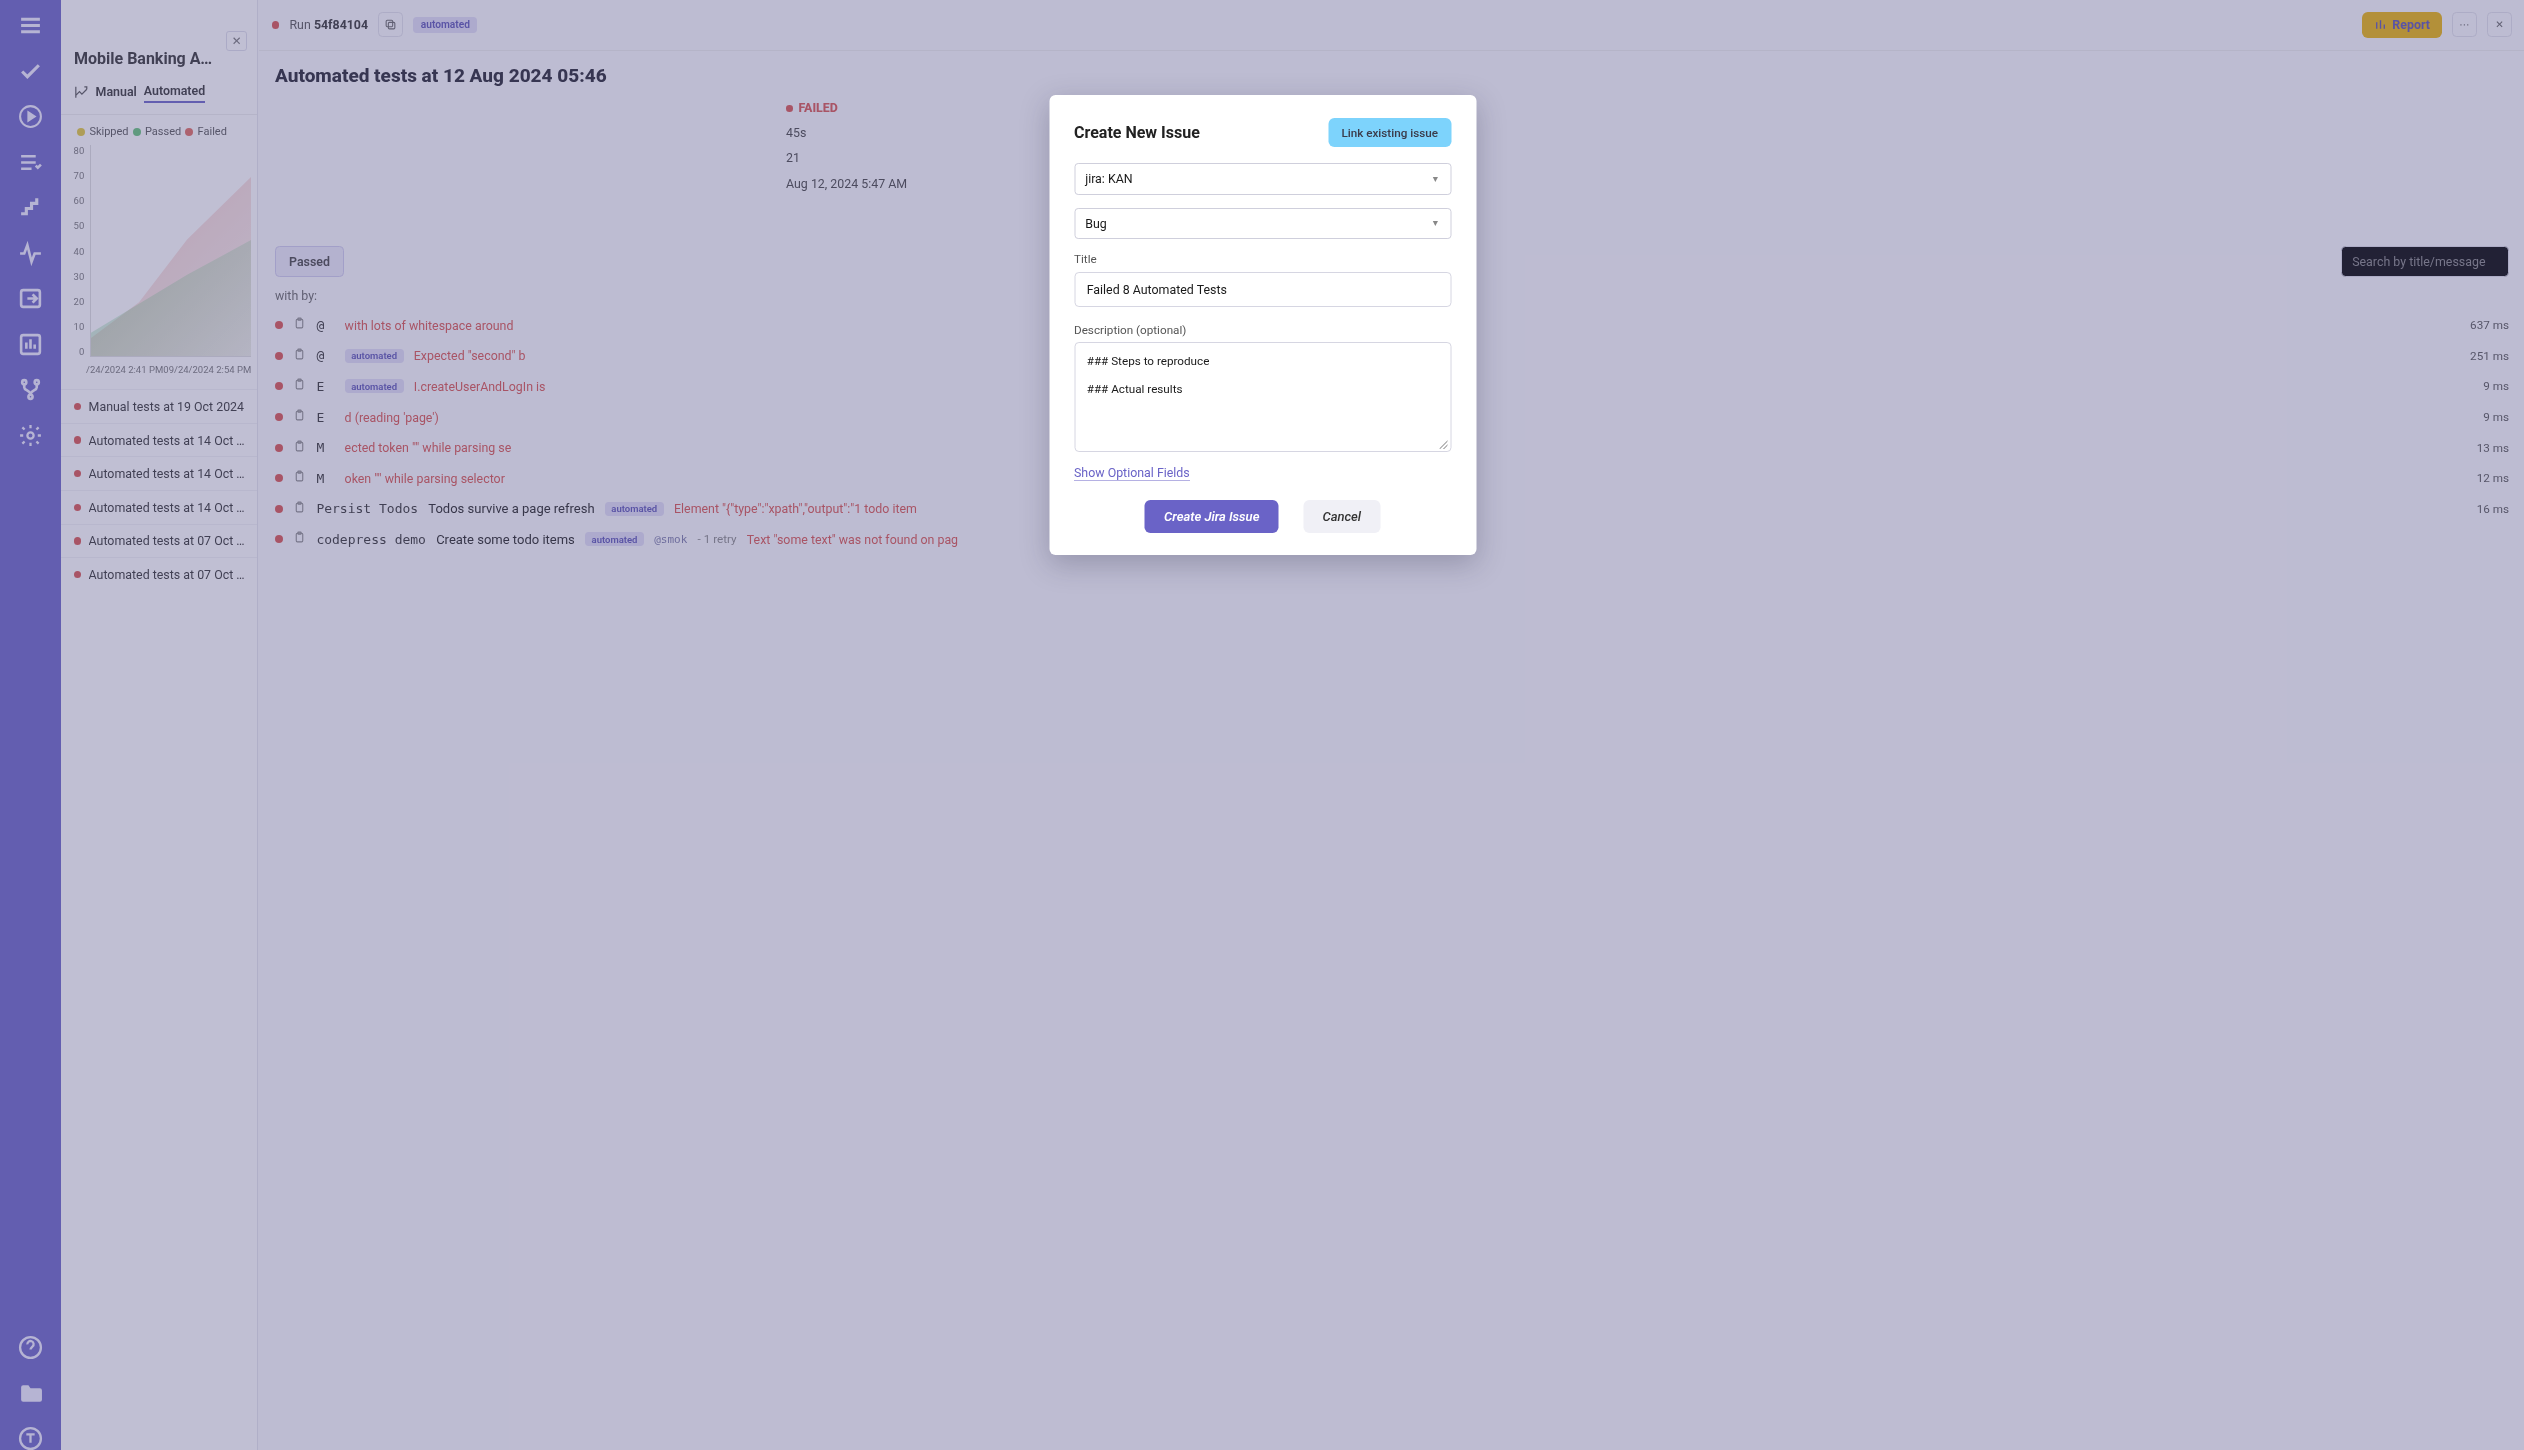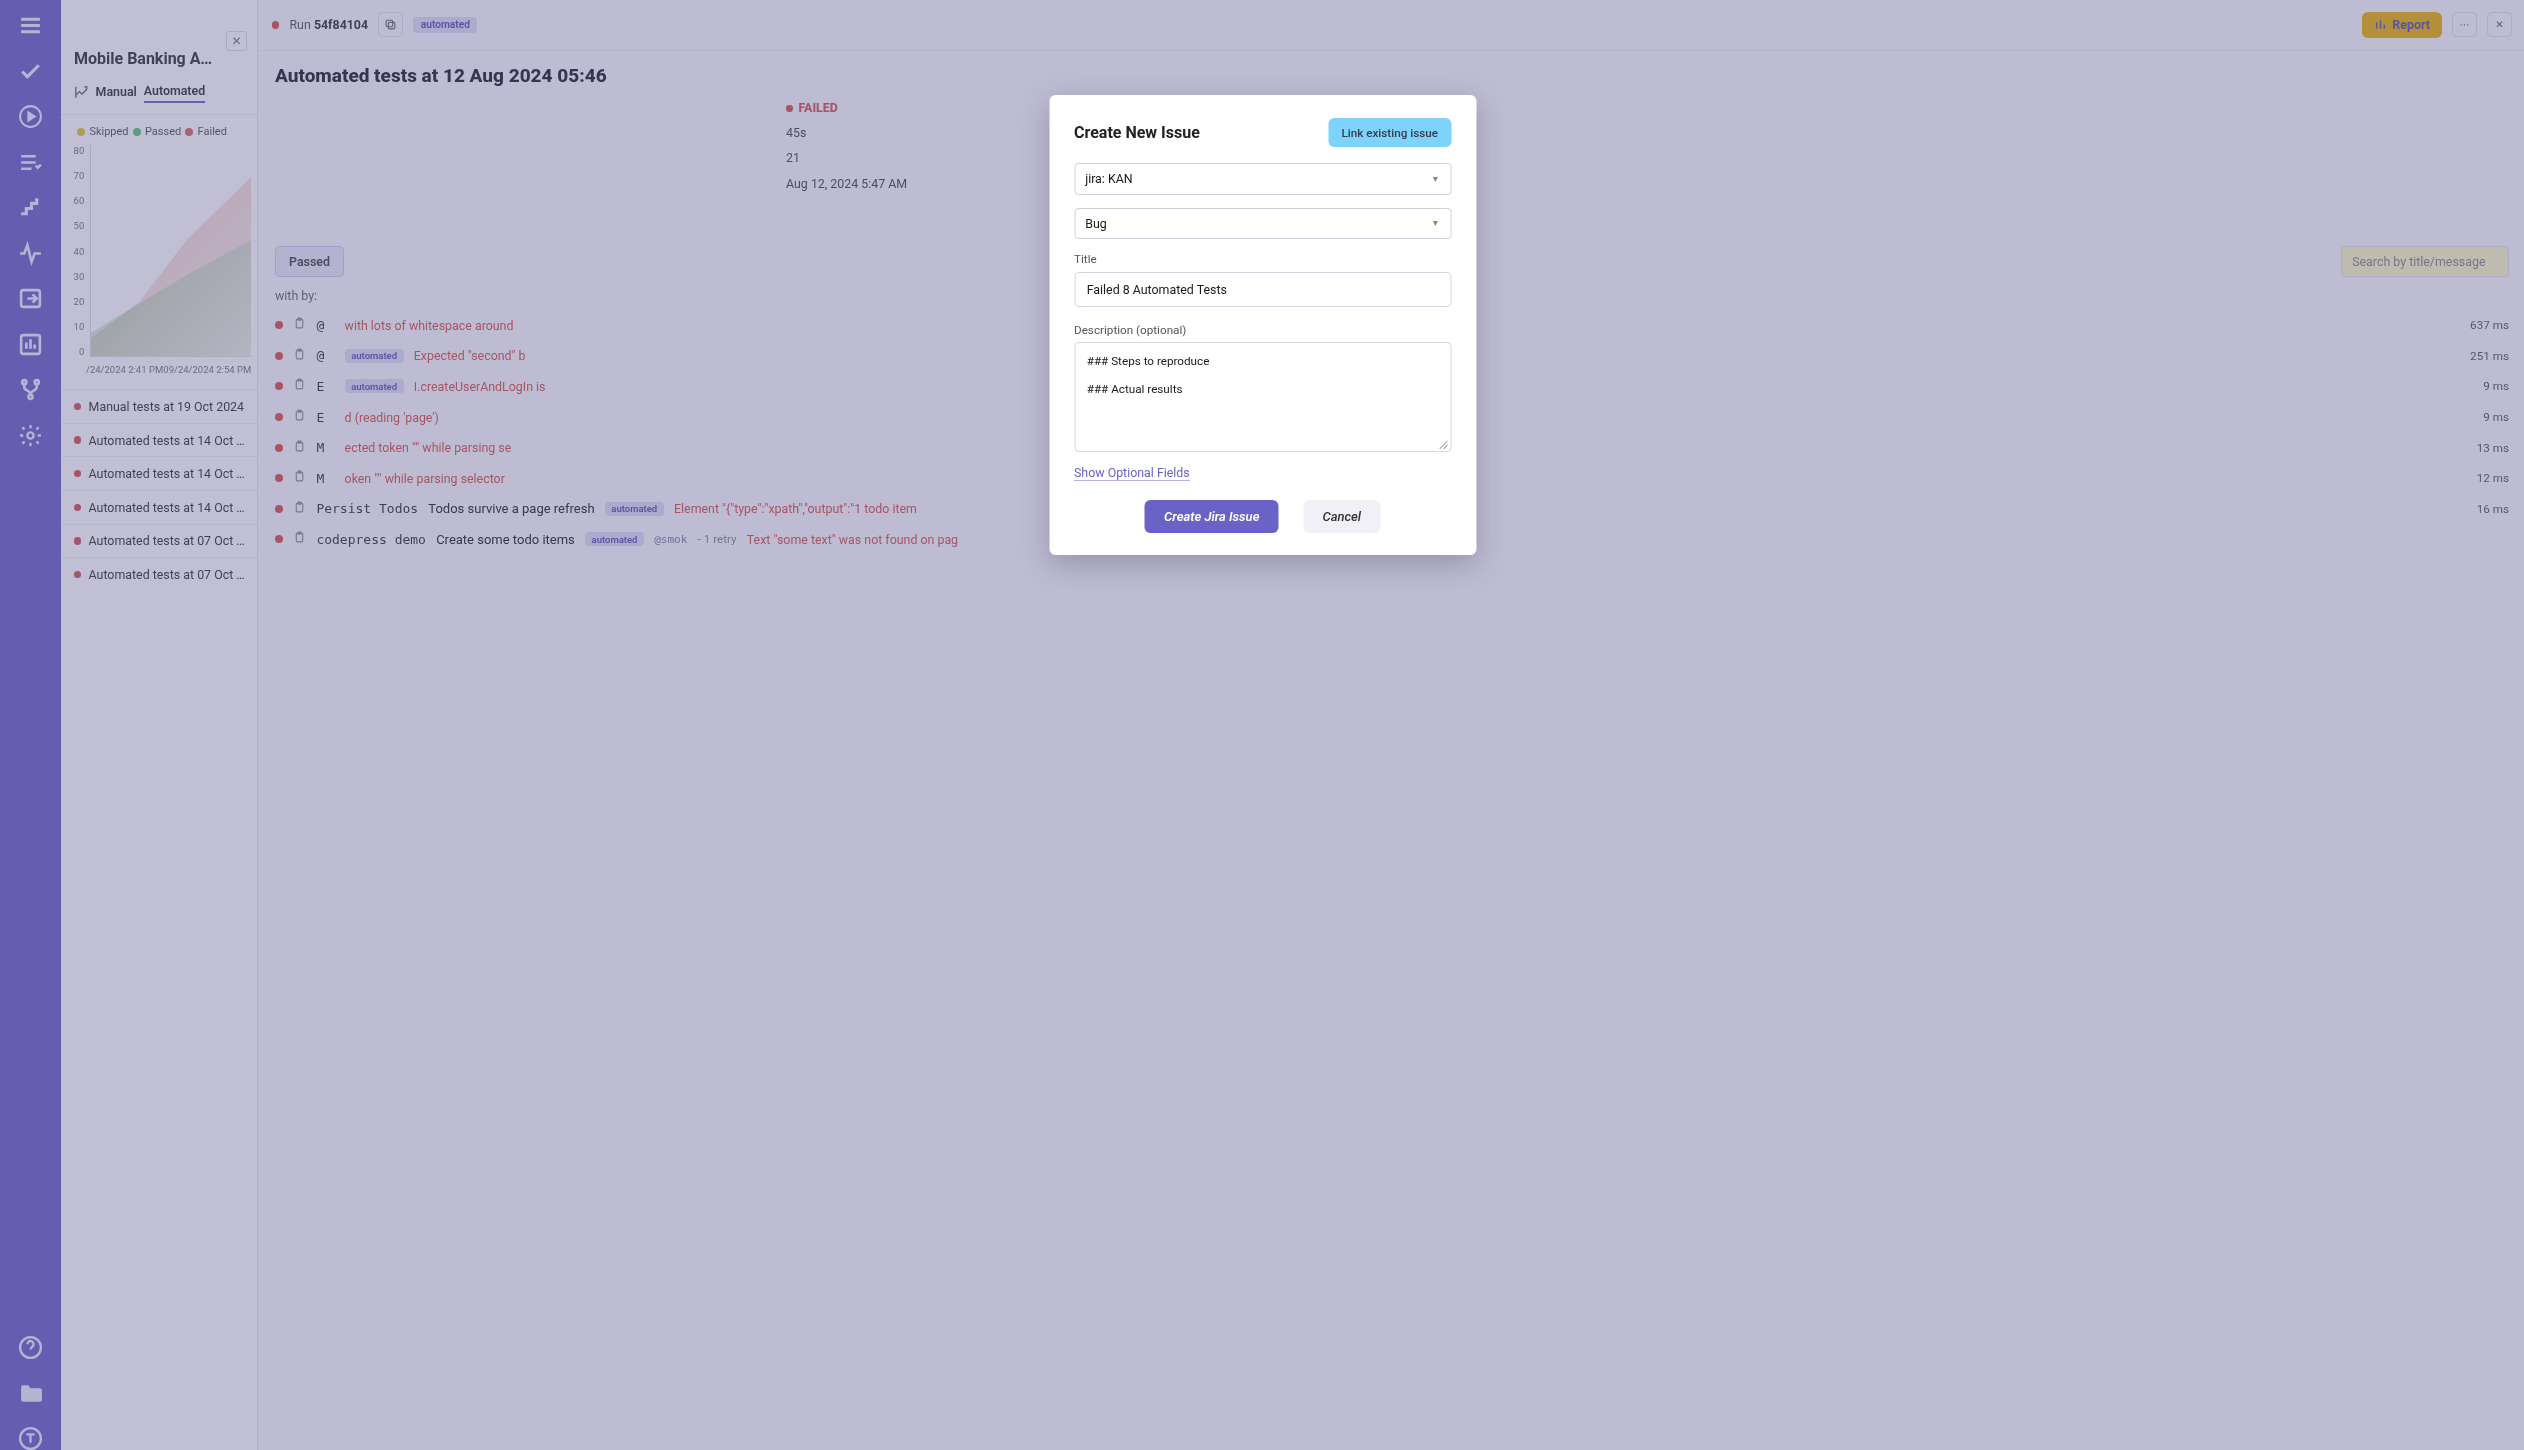--- a/index.html
+++ b/index.html
@@ -111,21 +111,21 @@
   .status-failed::before { content:''; display:inline-block; width:6.6px;height:6.6px;border-radius:50%;background:#d9534f;margin-right:5.8px;vertical-align:middle;}
   .defects-title { text-align:center; font-size:14px; font-weight:700; color:#333; letter-spacing:0.7px; padding: 17.5px 0 5.8px;}
   .filters-row {
     display:flex; align-items:center; gap:10.2px; padding: 2.9px 16px 8.8px;
   }
   .pill {
     border:0.7px solid #e0e0ea; background:#fff; border-radius:4.4px; padding:7.3px 13px; font-size:12.4px; color:#444; font-weight:600;
   }
   .pill.active { background:#eceaf8; border-color:#cfcbee;}
   .filters-row .grow { flex:1;}
-  .search { border:0.7px solid #e0e0ea; background:#fef9c3; border-radius:4.4px; padding:7.3px 10.2px; font-size:12.4px; color:#888; width:168px;}
+  .search { border:0.7px solid #e0e0ea; background:#000000; border-radius:4.4px; padding:7.3px 10.2px; font-size:12.4px; color:#888; width:168px;}
   .sortby { padding: 1.5px 16px 7.3px; font-size:12.4px; color:#666;}
   .test-list { flex:1; overflow:auto; padding-bottom:29px;}
   .test-row {
     display:flex; align-items:center; gap:10.2px; padding: 7.3px 16px; font-size:13px;
   }
   .test-row .bullet { width:8px;height:8px;border-radius:50%;background:#d9534f; flex-shrink:0;}
   .clip-ic { color:#888; }
   .test-row .suite { font-family: ui-monospace, Menlo, Consolas, monospace; color:#333;}
   .test-row .name { color:#222; flex:0 0 auto; max-width:278px; overflow:hidden; text-overflow:ellipsis; white-space:nowrap;}
   .tag-auto { background:#e0ddf6; color:#5a52b5; font-size:9.5px; padding:1.5px 6.6px; border-radius:3.7px; font-weight:600;}

